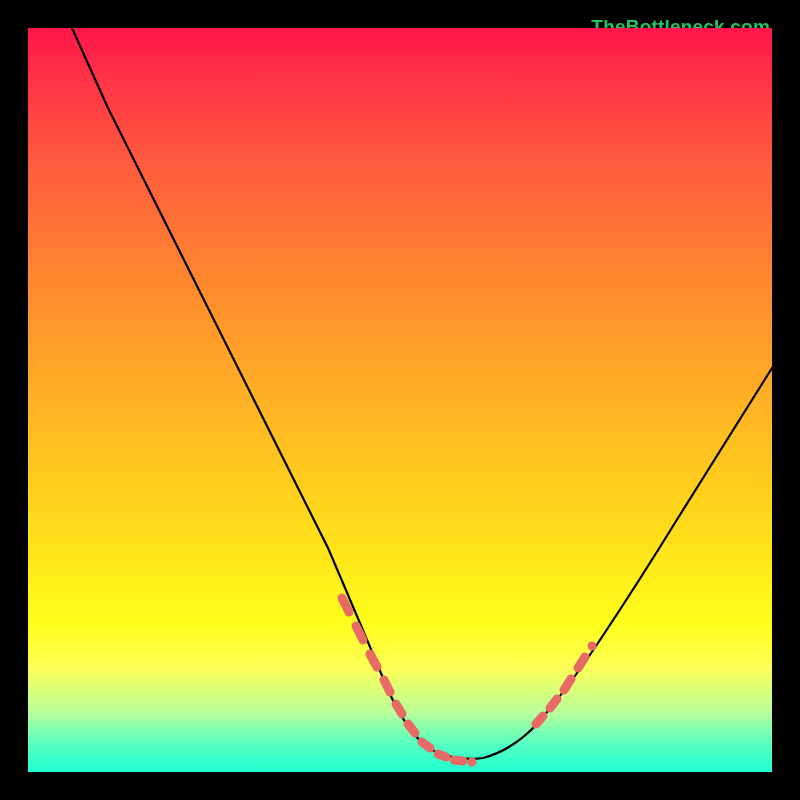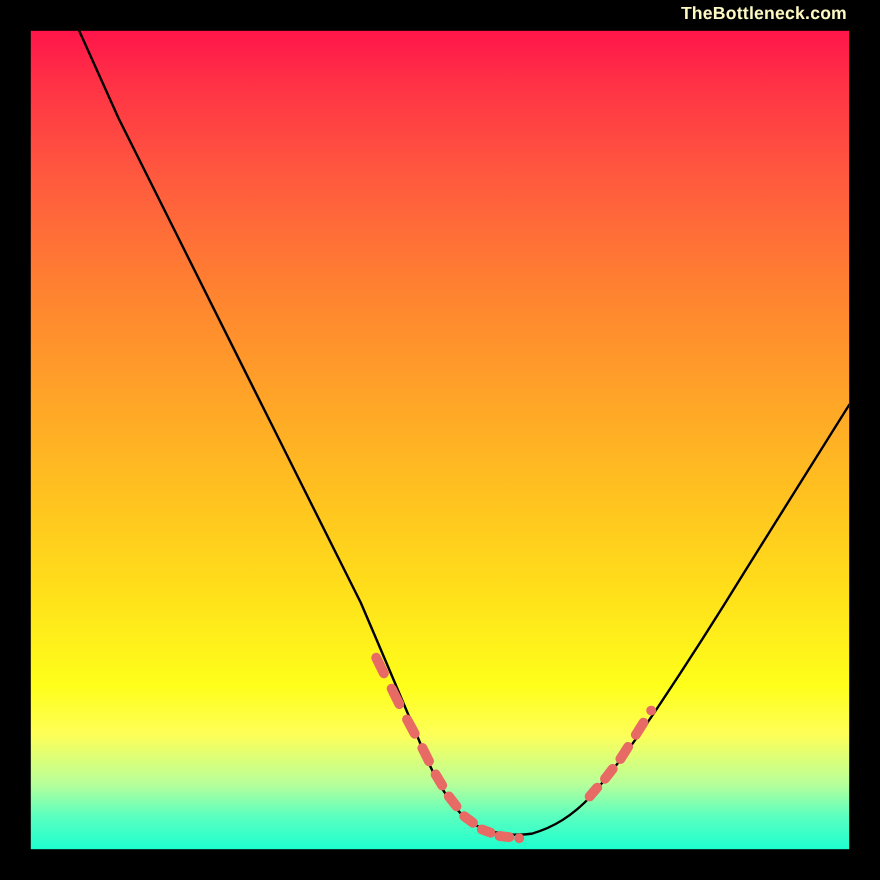--- a/index.html
+++ b/index.html
@@ -27,24 +27,24 @@
       #ffde1a 68%,
       #feff1a 80%,
       #feff58 86%,
       #b8ff9a 92%,
       #5affc0 96%,
       #1effcf 100%
     );
   }
   .attribution {
     position: absolute;
-    top: 4px;
+    top: 16px;
     right: 30px;
-    color: #fef9c3;
-    font-size: 16px;
+    color: #22c55e;
+    font-size: 19px;
     font-weight: 600;
     letter-spacing: 0.2px;
   }
   svg.plot {
     position: absolute;
     left: 0;
     top: 0;
     width: 744px;
     height: 744px;
   }

